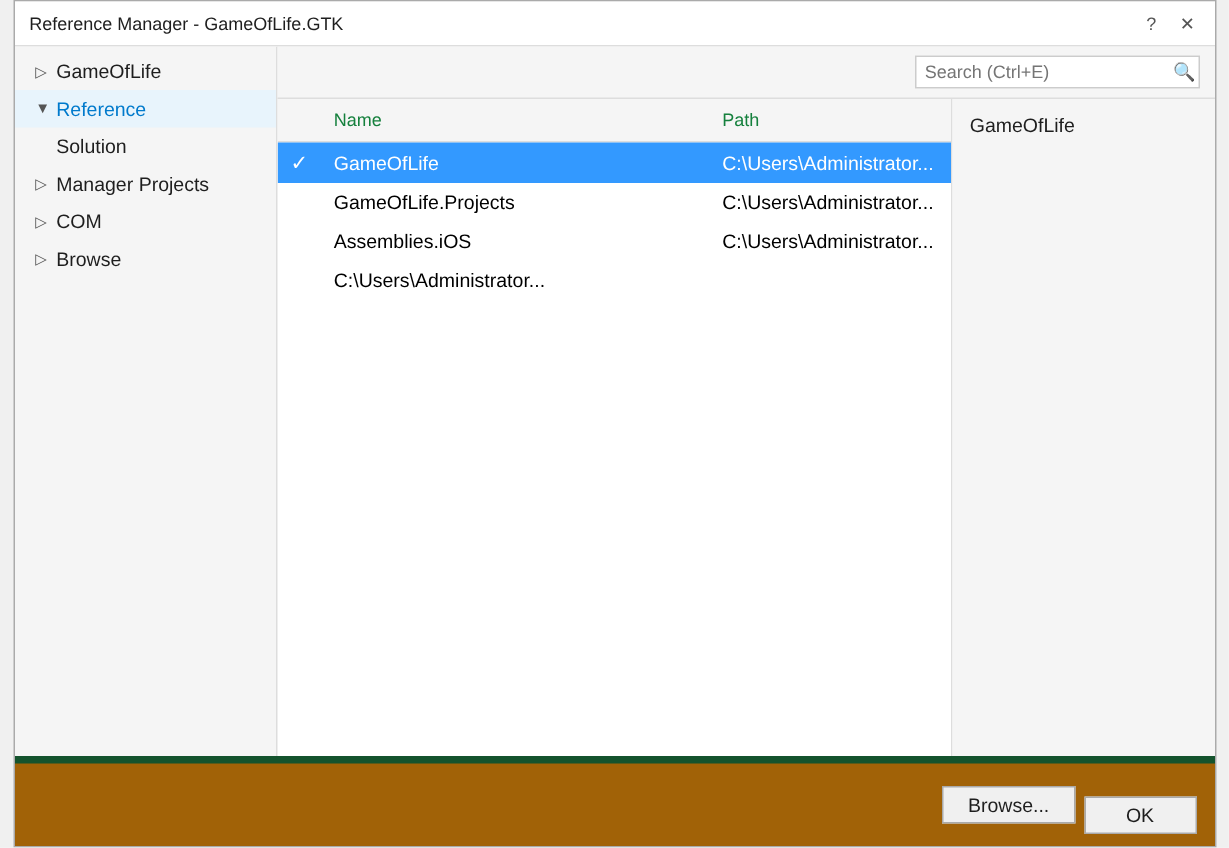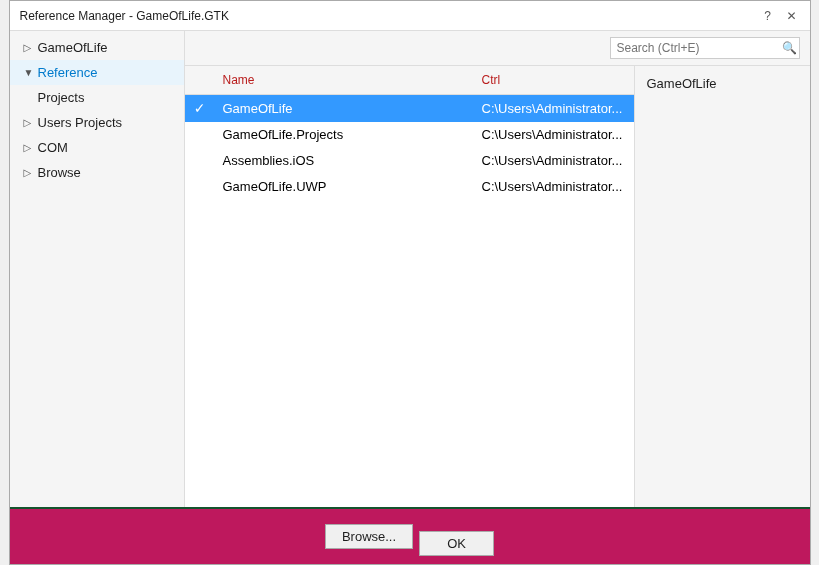--- a/index.html
+++ b/index.html
@@ -138,21 +138,21 @@
     }
     .table-header {
       display: flex;
       border-bottom: 1px solid #ddd;
       background: #f5f5f5;
       padding: 4px 0;
     }
     .table-header-cell {
       padding: 3px 8px;
       font-size: 12px;
-      color: #b91c1c;
+      color: #15803d;
       font-weight: normal;
     }
     .col-check { width: 30px; }
     .col-name { flex: 1; }
     .col-path { width: 160px; }
     .table-row {
       display: flex;
       align-items: center;
       padding: 3px 0;
       cursor: pointer;
@@ -195,26 +195,26 @@
       color: #1e1e1e;
       margin-bottom: 4px;
     }
     .details-value {
       font-size: 13px;
       color: #1e1e1e;
     }
     
     .footer {
       display: flex;
-      justify-content: center;
+      justify-content: flex-end;
       align-items: center;
       padding: 8px 12px;
       gap: 6px;
-      border-top: 2px solid #14532d;
-      background: #be185d;
+      border-top: 5px solid #14532d;
+      background: #a16207;
     }
     .footer-btn {
       padding: 4px 16px;
       font-size: 13px;
       font-family: 'Segoe UI', Arial, sans-serif;
       cursor: pointer;
       border: 1px solid #aaa;
       background: #f0f0f0;
       color: #1e1e1e;
       min-width: 75px;
@@ -246,26 +246,26 @@
         <span class="arrow">▷</span>
         <span>GameOfLife</span>
       </div>
 
       <div class="sidebar-item active">
         <span class="arrow">▼</span>
         <span>Reference</span>
       </div>
 
       <div class="sidebar-sub-item">
-        <span>Projects</span>
+        <span>Solution</span>
       </div>
 
       <div class="sidebar-item">
         <span class="arrow">▷</span>
-        <span>Users Projects</span>
+        <span>Manager Projects</span>
       </div>
 
       <div class="sidebar-item">
         <span class="arrow">▷</span>
         <span>COM</span>
       </div>
 
       <div class="sidebar-item">
         <span class="arrow">▷</span>
         <span>Browse</span>
@@ -281,21 +281,21 @@
         </div>
       </div>
 
       <div class="content-area">
 
         <div class="table-area">
 
           <div class="table-header">
             <div class="table-header-cell col-check"></div>
             <div class="table-header-cell col-name">Name</div>
-            <div class="table-header-cell col-path">Ctrl</div>
+            <div class="table-header-cell col-path">Path</div>
           </div>
 
           <div id="table-body">
               <div class="table-row selected">
       <div class="table-cell cell-check col-check">
         <span class="checkmark">✓</span>
       </div>
       <div class="table-cell col-name">GameOfLife</div>
       <div class="table-cell col-path">C:\Users\Administrator...</div>
     </div>
@@ -310,21 +310,20 @@
       <div class="table-cell cell-check col-check">
         
       </div>
       <div class="table-cell col-name">Assemblies.iOS</div>
       <div class="table-cell col-path">C:\Users\Administrator...</div>
     </div>
               <div class="table-row">
       <div class="table-cell cell-check col-check">
         
       </div>
-      <div class="table-cell col-name">GameOfLife.UWP</div>
       <div class="table-cell col-path">C:\Users\Administrator...</div>
     </div>
             </div>
         </div>
 
         <div class="details-panel">
           <div class="details-value">GameOfLife</div>
         </div>
       </div>
     </div>

